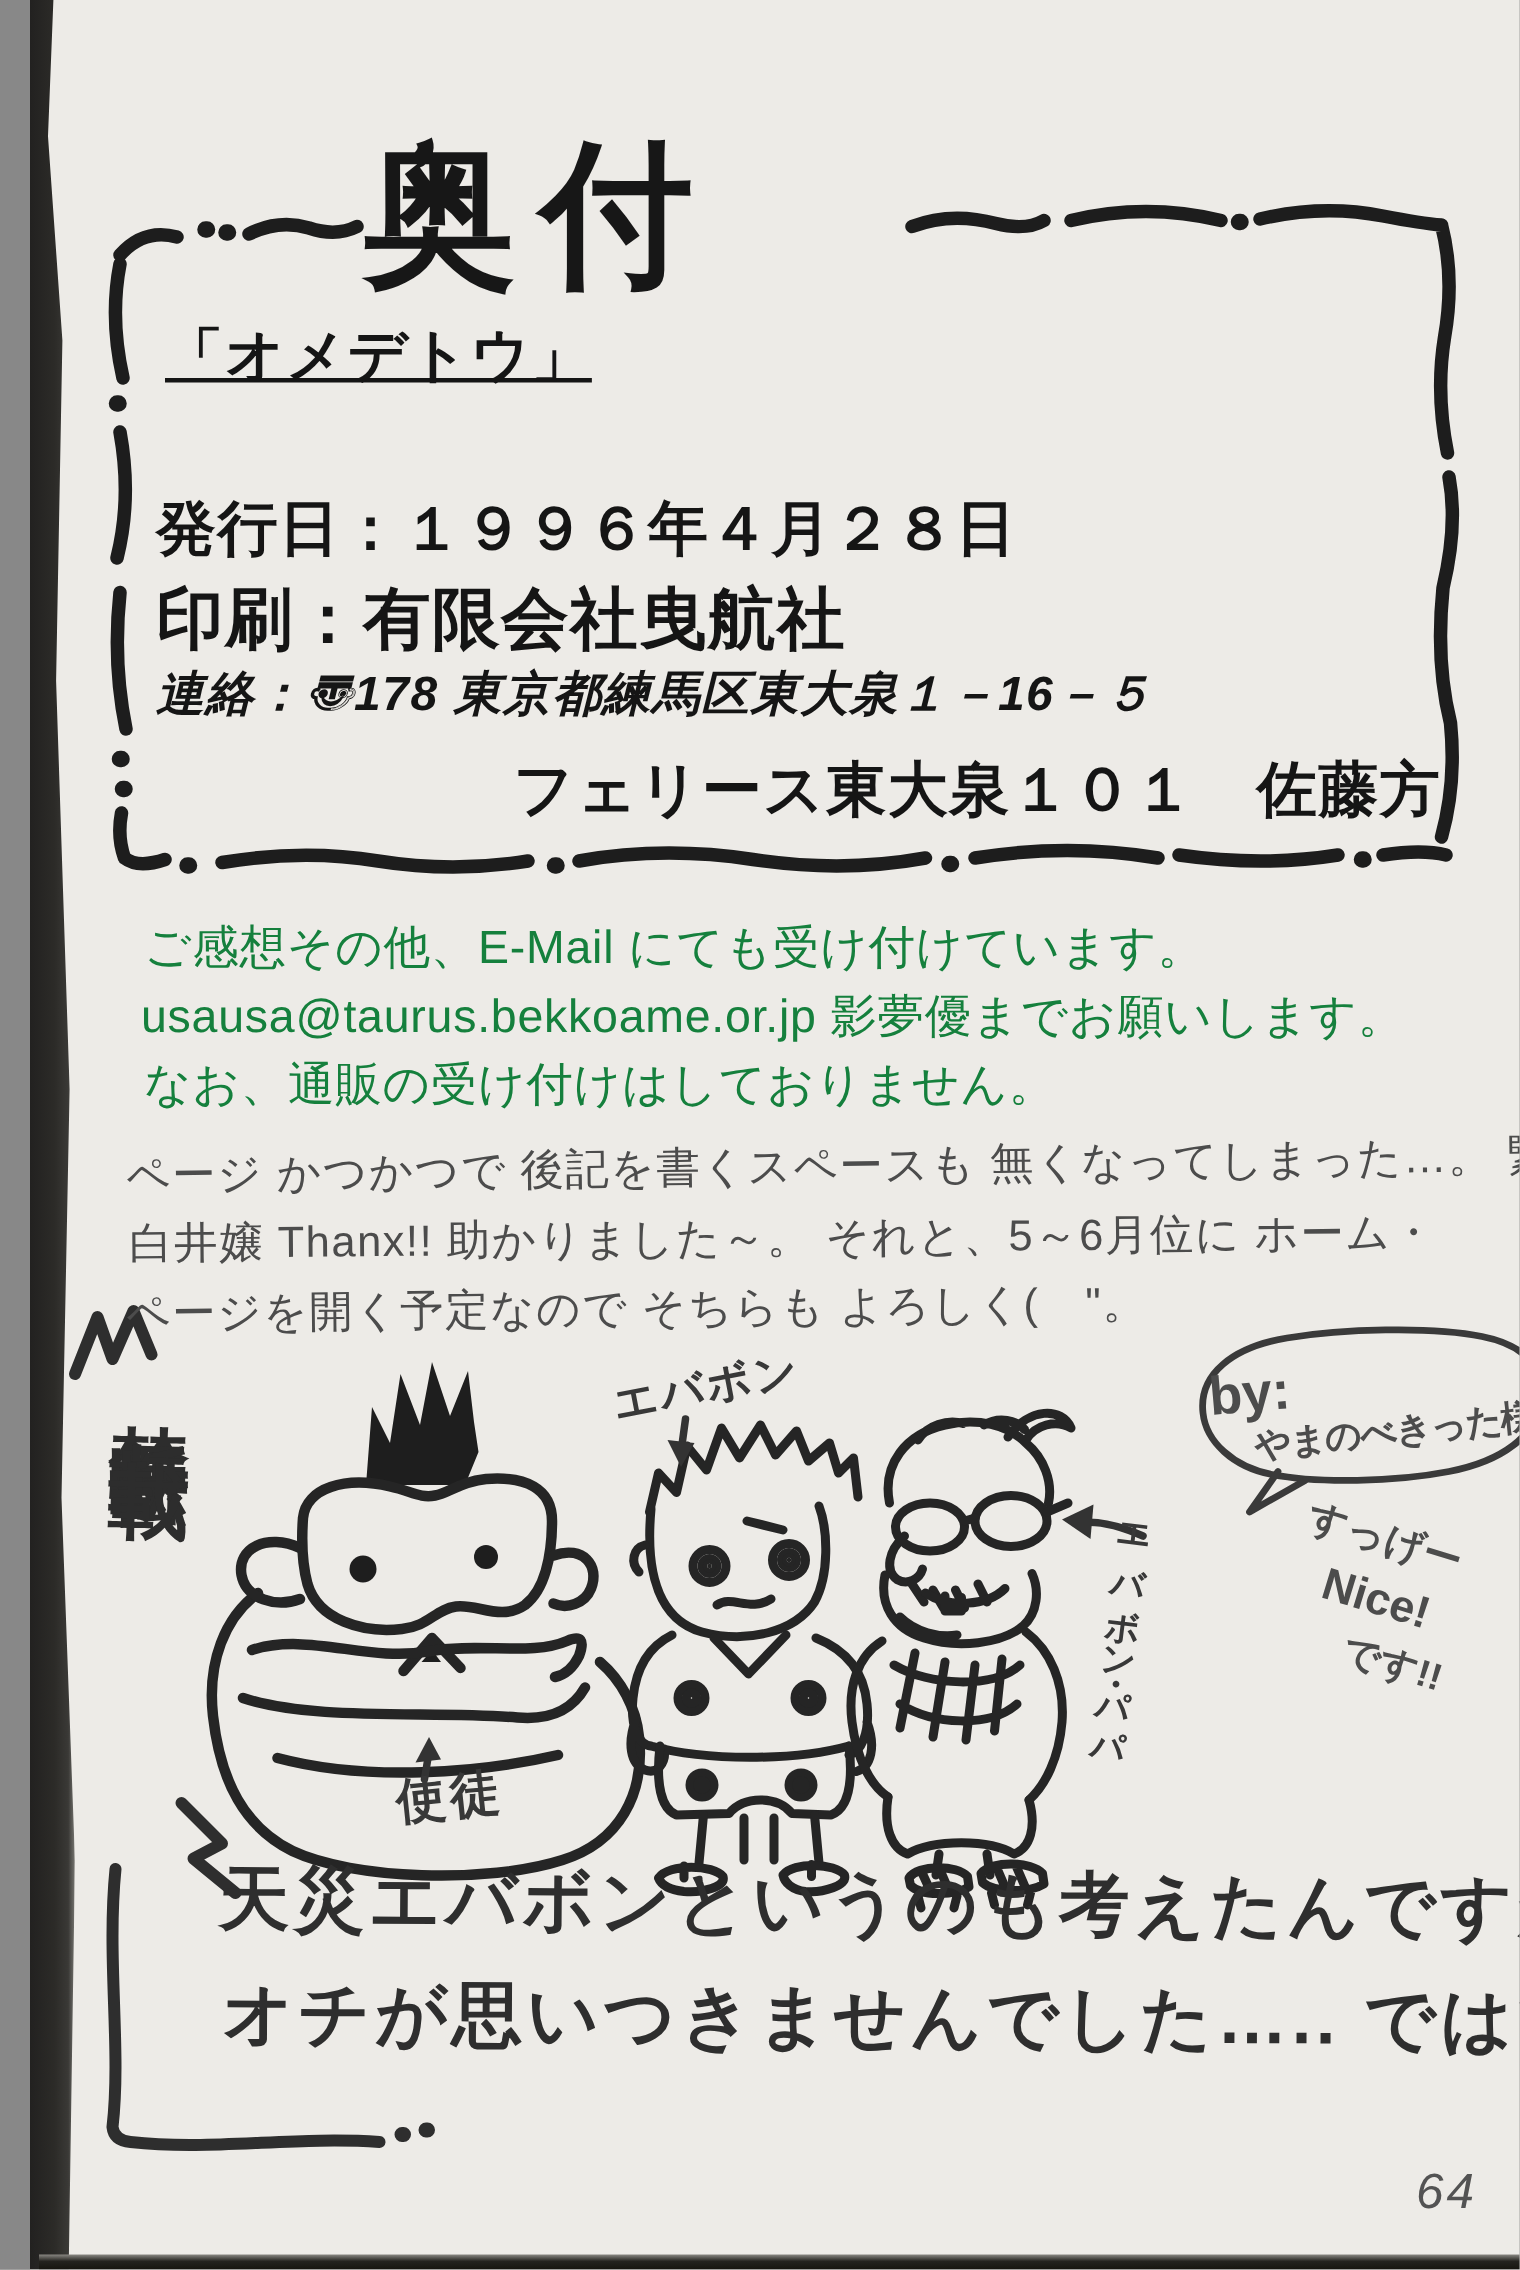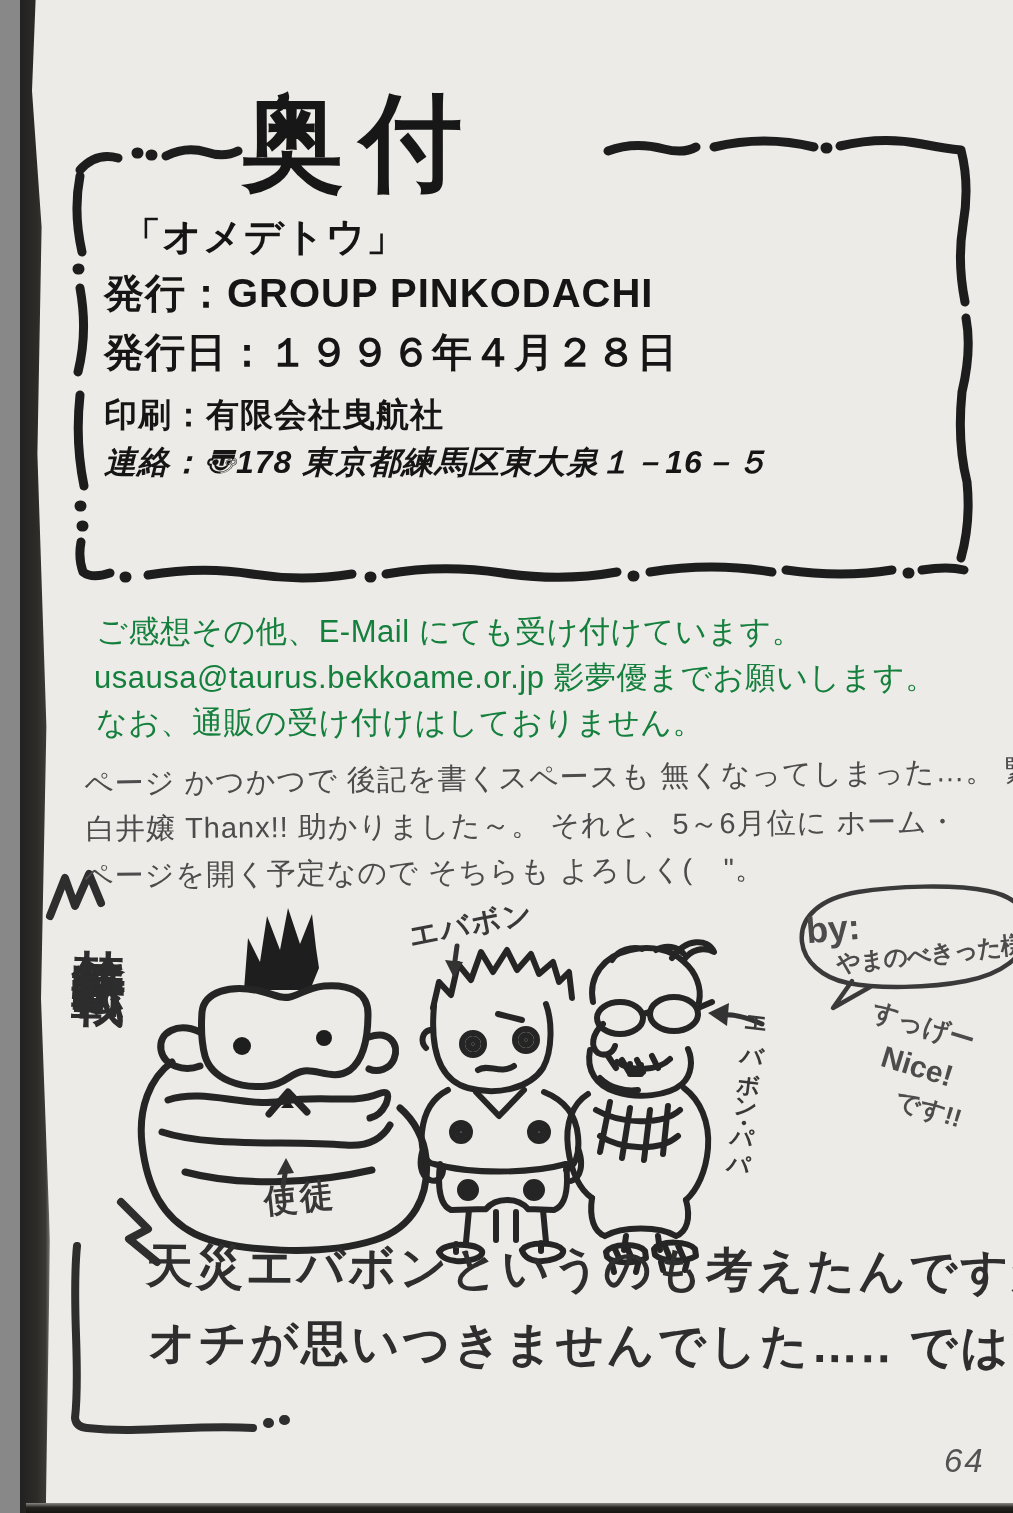--- a/index.html
+++ b/index.html
@@ -20,24 +20,24 @@
   #bottom-edge{
     left:6px; bottom:0; width:1007px; height:10px;
     background:linear-gradient(180deg,#8a8883 0%,#24231f 45%,#16150f 100%);
   }
   
   #colophon-title{
     left:222px; top:76px; font-size:102px; font-weight:bold;
     letter-spacing:16px; color:#171717; transform:scaleY(1.04);
   }
   .boxline{font-weight:bold; color:#151515; white-space:nowrap; letter-spacing:1px;}
-  #work-title   {left:102px; top:210px; font-size:39px;}
+  #work-title   {left:90px; top:210px; font-size:39px;text-decoration:underline;}
   #publisher    {left:84px;  top:266px; font-size:40px;}
   #pubdate      {left:84px;  top:325px; font-size:40px;text-align:right;}
-  #printer      {left:84px;  top:393px; font-size:33px;}
+  #printer      {left:84px;  top:383px; font-size:45px;}
   #contact      {left:84px;  top:441px; font-size:32px;font-style:italic;}
   #contact2     {left:322px; top:499px; font-size:40px;}
   
   .emailline{font-size:31px; color:#15803d; white-space:nowrap; letter-spacing:0.5px;}
   #email1{left:76px; top:611px;}
   #email2{left:74px; top:657px;}
   #email3{left:76px; top:702px;}
   
   .hand{color:#4c4c4c; white-space:nowrap;}
   .afterword{font-size:29px; letter-spacing:1px;}
@@ -191,24 +191,24 @@
       <path stroke="none" d="M434,978 L425,960 L443,962 Z"></path>
       <path d="M263,1186 L266,1168" fill="none"></path>
       <path stroke="none" d="M266,1158 L257,1175 L274,1173 Z"></path>
       <path d="M742,1024 C726,1017 712,1014 702,1015" fill="none"></path>
       <path stroke="none" d="M688,1013 L709,1003 L707,1026 Z"></path>
     </g>
   </svg>
 
   <div id="colophon-title" class="abs">奥付</div>
   <div id="work-title" class="abs boxline">「オメデトウ」</div>
-  <div id="publisher" class="abs boxline">発行：GROUP PINKODACHI</div>
   <div id="pubdate" class="abs boxline">発行日：１９９６年４月２８日</div>
   <div id="printer" class="abs boxline">印刷：有限会社曳航社</div>
   <div id="contact" class="abs boxline">連絡：〠178 東京都練馬区東大泉１－16－５</div>
+  <div id="contact2" class="abs boxline">フェリース東大泉１０１　佐藤方</div>
 
   <div id="email1" class="abs emailline">ご感想その他、E-Mail にても受け付けています。</div>
   <div id="email2" class="abs emailline">usausa@taurus.bekkoame.or.jp 影夢優までお願いします。</div>
   <div id="email3" class="abs emailline">なお、通販の受け付けはしておりません。</div>
 
   <div id="aw1" class="abs hand afterword">ページ かつかつで 後記を書くスペースも 無くなってしまった…。 緊急アミの</div>
   <div id="aw2" class="abs hand afterword">白井嬢 Thanx!! 助かりました～。 それと、5～6月位に ホーム・</div>
   <div id="aw3" class="abs hand afterword">ページを開く予定なので そちらも よろしく(ゞ"。</div>
 
   <div id="stamp" class="abs">禁無断転載</div>

